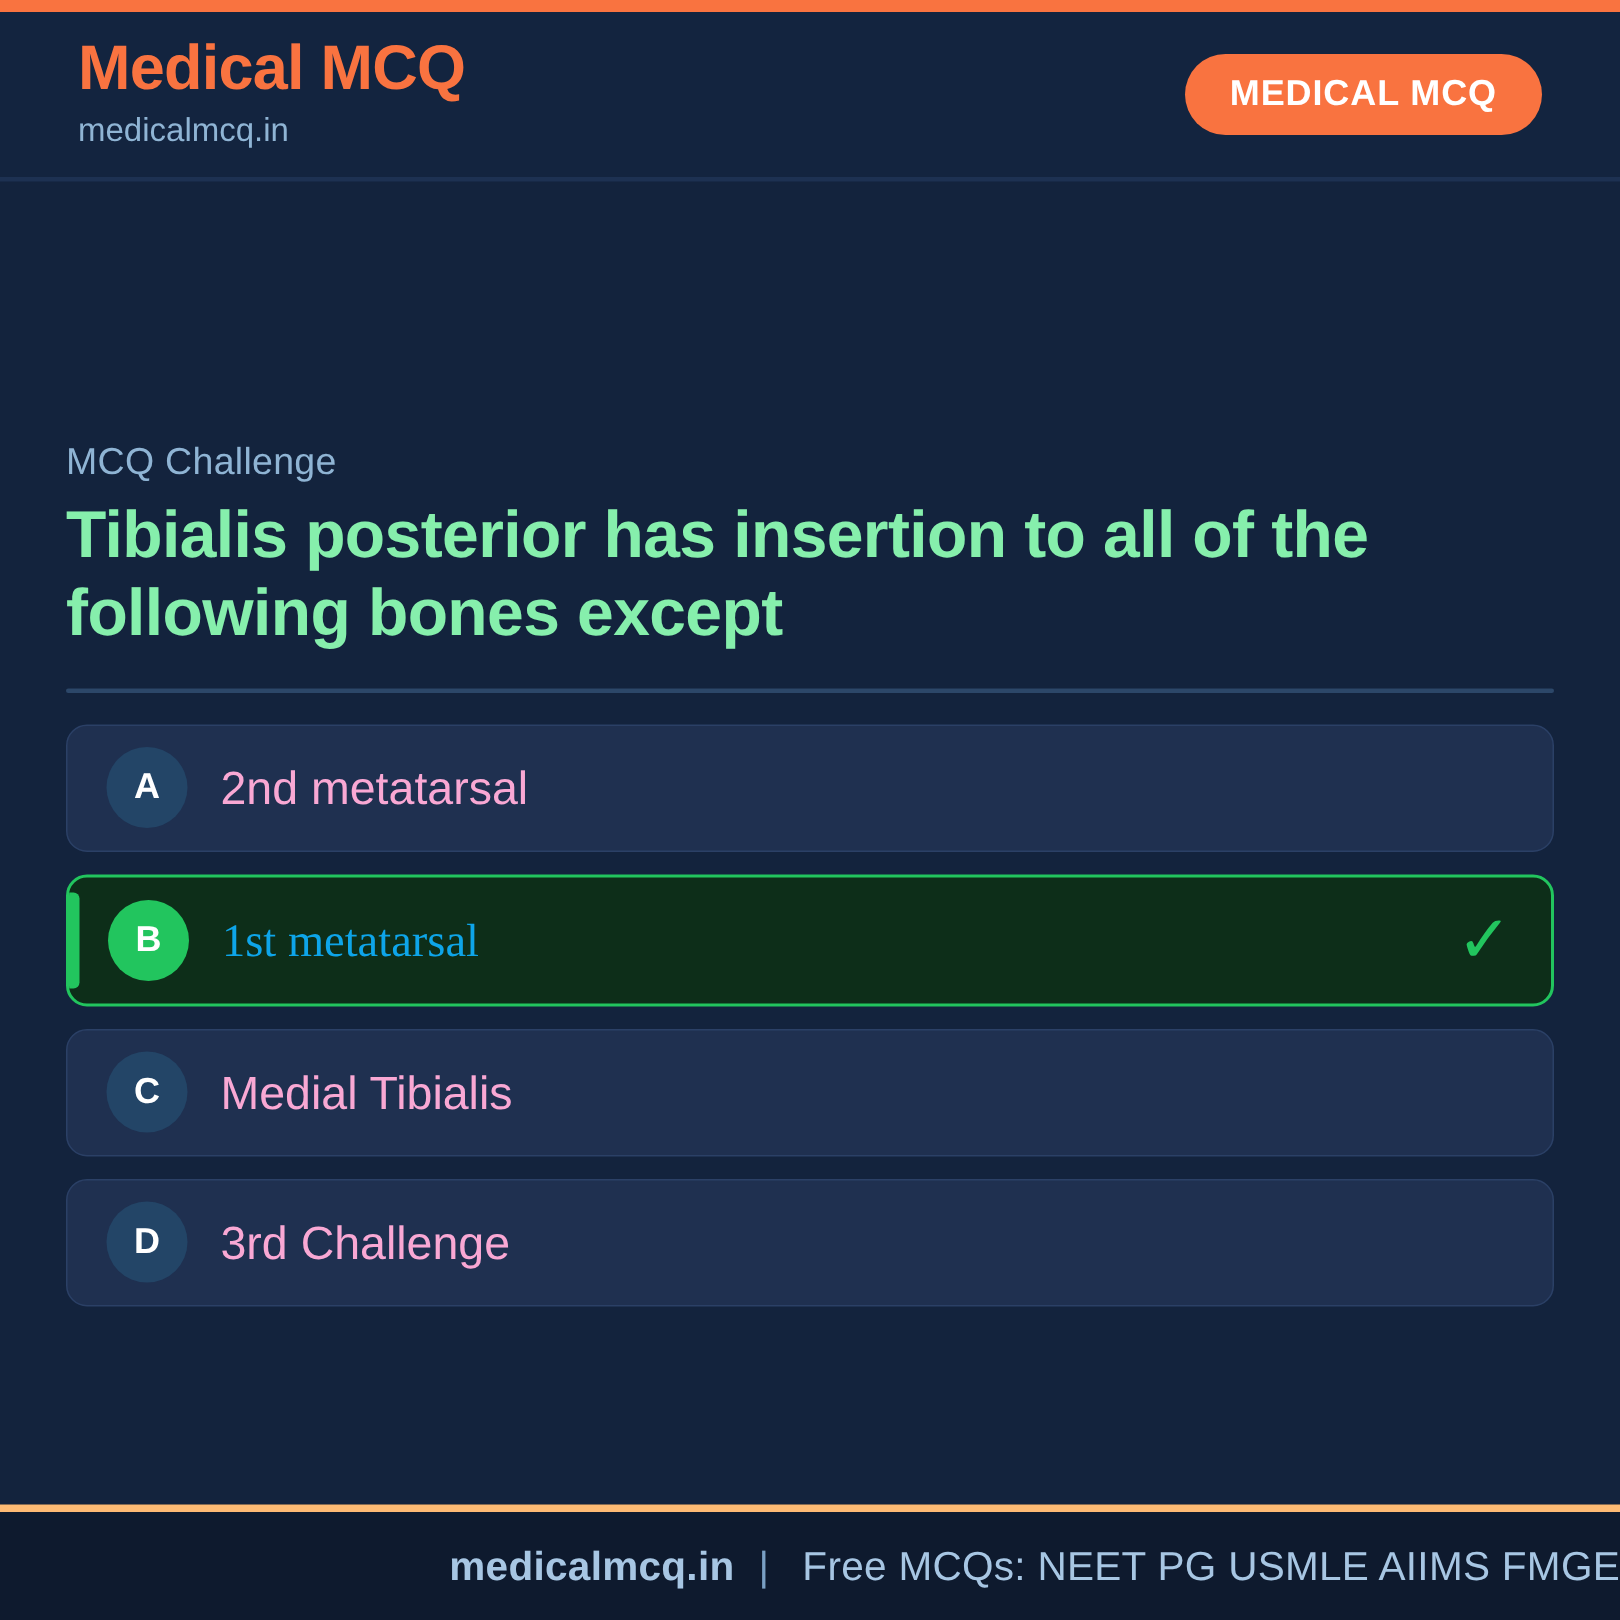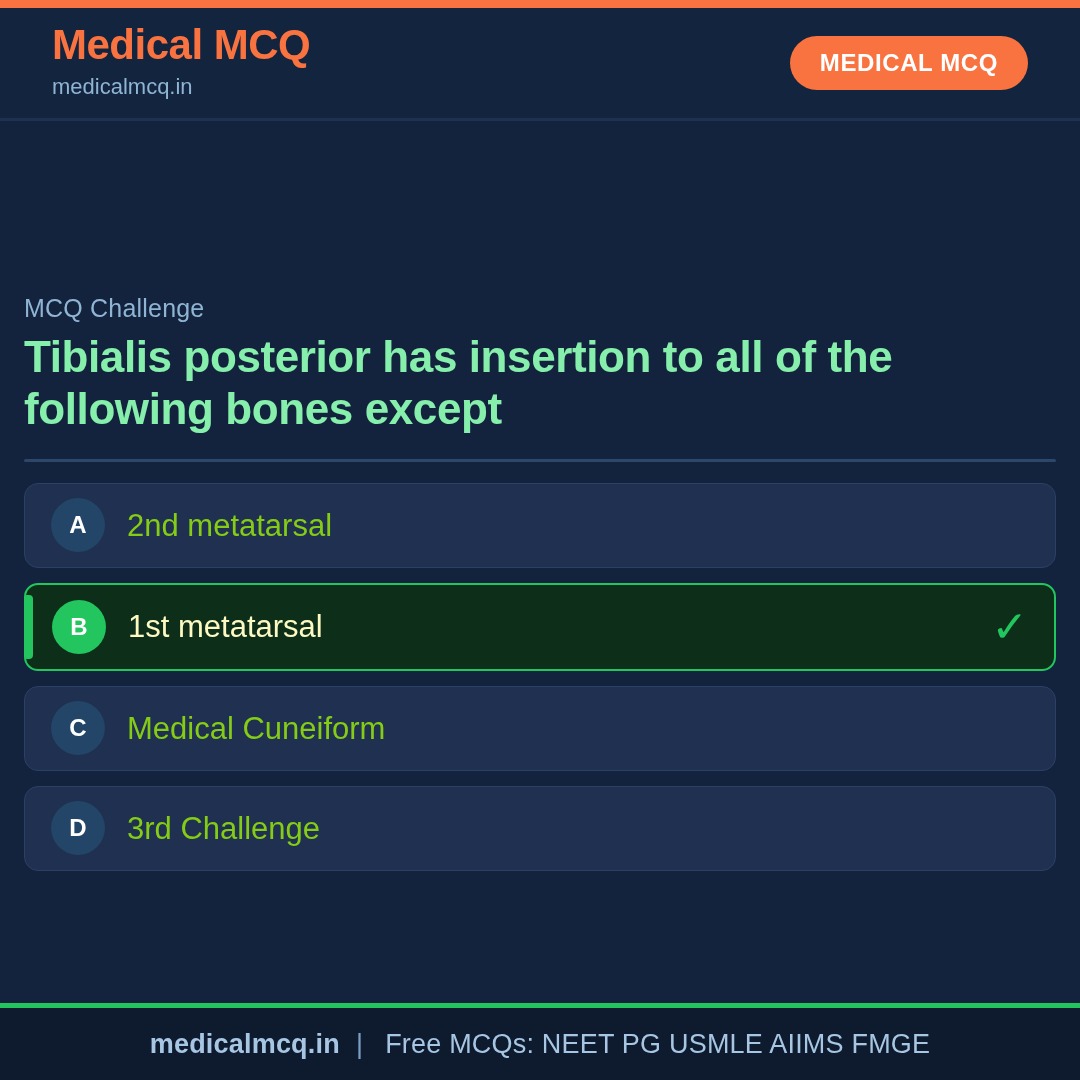--- a/index.html
+++ b/index.html
@@ -65,21 +65,21 @@
     white-space:nowrap;
   }
 
   
   .body-area {
     flex:1 1 auto;
     position:relative;
     display:flex;
     flex-direction:column;
     justify-content:flex-start;
-    padding:0 24px;
+    padding:0 44px;
   }
 
   .question-block { margin-top:172px; }
 
   .kicker {
     font-size:25px;
     color:#8fb4d4;
     letter-spacing:0.2px;
     line-height:1.2;
   }
@@ -122,59 +122,59 @@
     color:#ffffff;
     font-size:24px;
     font-weight:bold;
     display:flex;
     align-items:center;
     justify-content:center;
   }
   .option .opt-text {
     margin-left:22px;
     font-size:31px;
-    color:#84cc16;
+    color:#f9a8d4;
     line-height:1.2;
     white-space:nowrap;
   }
   .option .check { display:none; }
 
   
   .option.correct {
     background:#0d2e19;
     border:2px solid #22c55e;
     height:88px;
   }
   .option.correct .accent-bar {
     position:absolute;
     left:0; top:10px; bottom:10px;
     width:7px;
     background:#22c55e;
     border-radius:0 4px 4px 0;
   }
   .option.correct .badge { background:#22c55e; color:#ffffff; }
-  .option.correct .opt-text { color:#fef9c3; }
+  .option.correct .opt-text { color:#0ea5e9;font-family:Liberation Serif, serif; }
   .option.correct .check {
     display:block;
     margin-left:auto;
     color:#22c55e;
     font-size:44px;
     line-height:1;
     font-weight:normal;
   }
 
   
   .footer {
     flex:0 0 auto;
     height:77px;
     background:#0e1a2e;
-    border-top:5px solid #22c55e;
-    display:flex;
-    align-items:center;
-    justify-content:center;
+    border-top:5px solid #fdba74;
+    display:flex;
+    align-items:center;
+    justify-content:flex-end;
   }
   .footer-text {
     font-size:27px;
     color:#a7c6e3;
     letter-spacing:0.2px;
     white-space:nowrap;
   }
   .footer-site { font-weight:bold; color:#a7c6e3; }
   .footer-sep { padding:0 16px; color:#7aa0c4; }
   .footer-exams { padding-left:6px; }
@@ -214,21 +214,21 @@
       <div class="option correct">
         <div class="accent-bar"></div>
         <div class="badge">B</div>
         <div class="opt-text">1st metatarsal</div>
         <div class="check">✓</div>
       </div>
 
       <div class="option">
         <div class="accent-bar"></div>
         <div class="badge">C</div>
-        <div class="opt-text">Medical Cuneiform</div>
+        <div class="opt-text">Medial Tibialis</div>
 
       </div>
 
       <div class="option">
         <div class="accent-bar"></div>
         <div class="badge">D</div>
         <div class="opt-text">3rd Challenge</div>
 
       </div>
 

